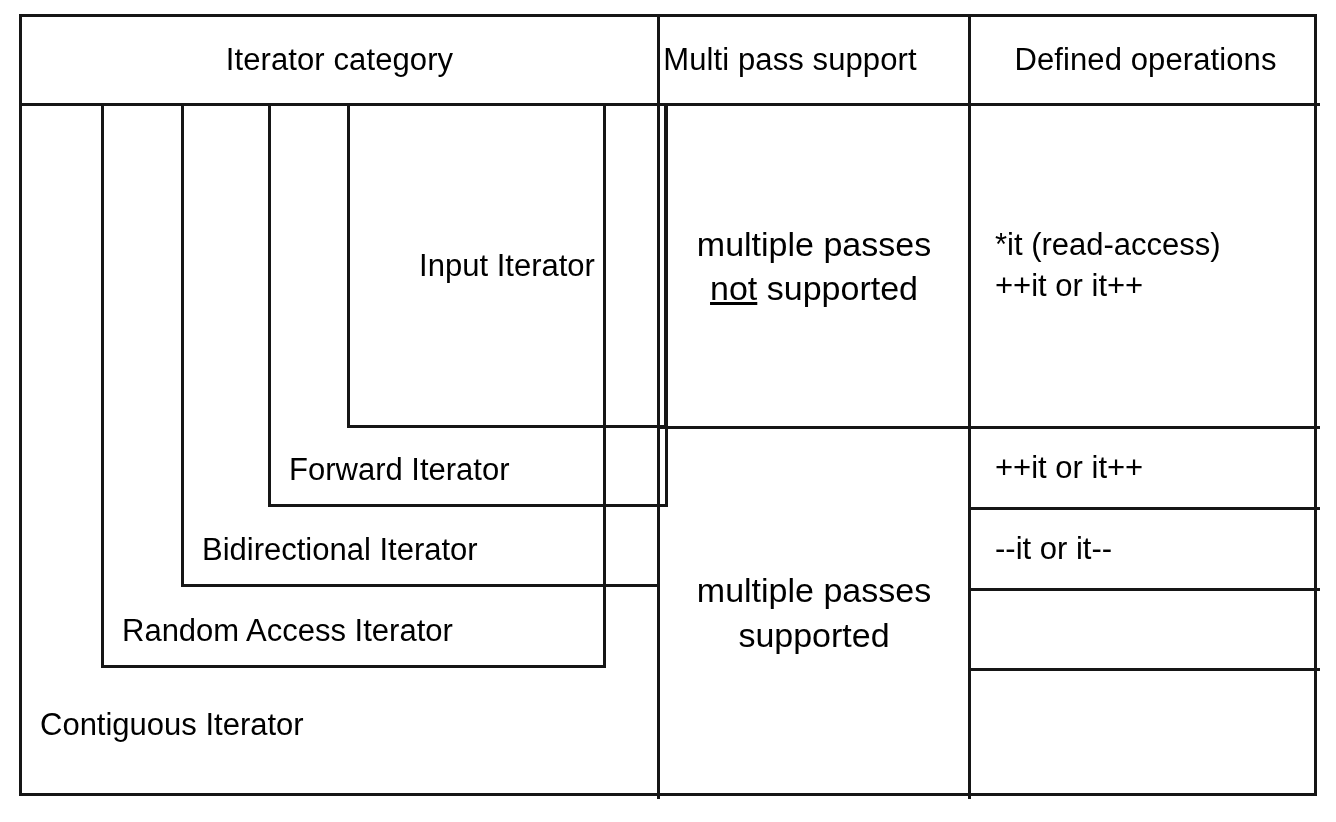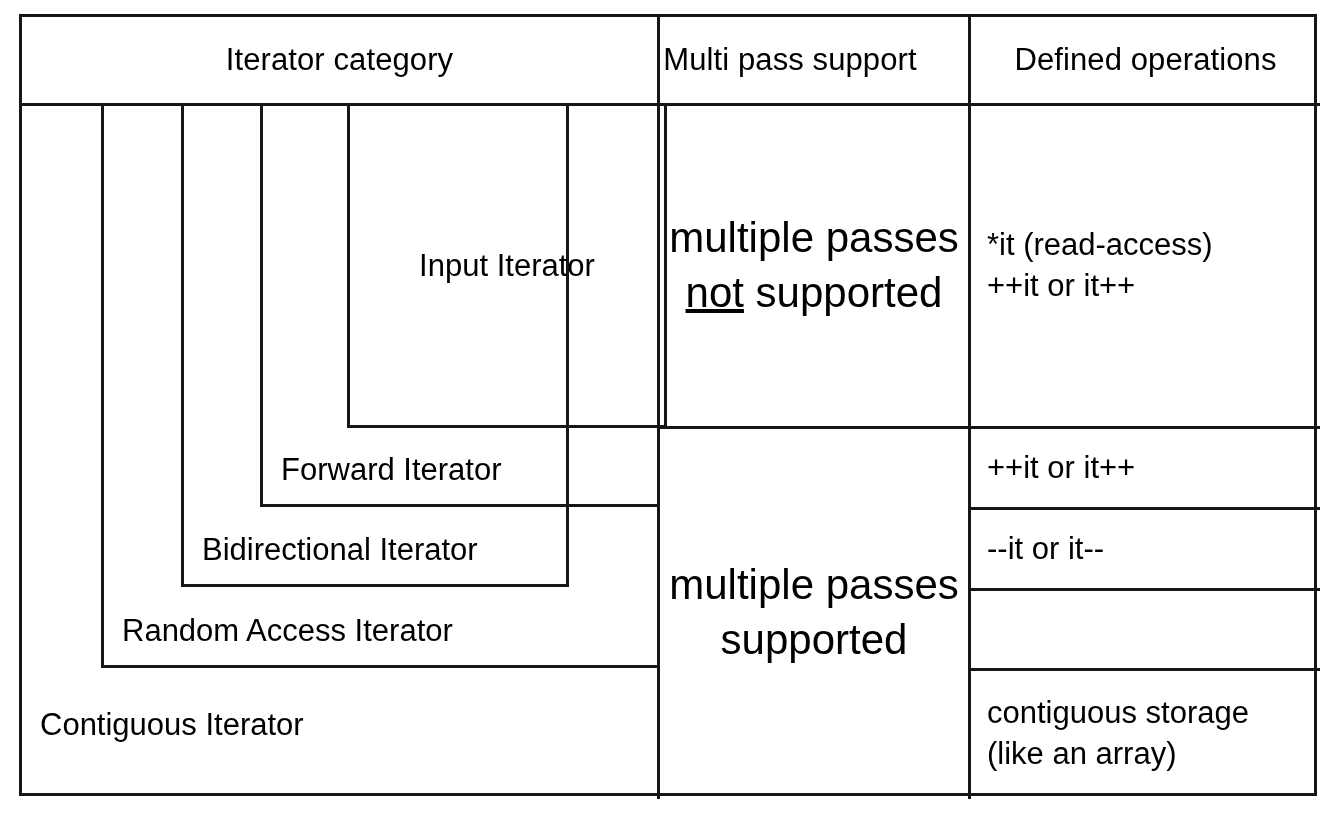--- a/index.html
+++ b/index.html
@@ -91,37 +91,37 @@
   }
   .nest.input > .lbl {
     left: 0; right: 0;
     top: 0; bottom: 0;
     display: flex;
     align-items: center;
     justify-content: center;
   }
 
   .nest.forward {
-    left: 238px;              
+    left: 246px;              
     width: 400px;
     height: 401px;            
   }
   .nest.forward > .lbl { bottom: 16px; }
 
   .nest.bidirectional {
     left: 159px;              
-    width: 388px;
+    width: 479px;
     height: 481px;            
     text-align: right;
   }
   .nest.bidirectional > .lbl { bottom: 16px; }
 
   .nest.random {
     left: 79px;               
-    width: 559px;
+    width: 505px;
     height: 562px;            
   }
   .nest.random > .lbl { bottom: 16px; }
 
   
   .contiguous-lbl {
     left: 18px;
     top: 690px;
     font-size: 31px;
     white-space: nowrap;
@@ -135,21 +135,21 @@
     height: 3px;
     background: #161616;
   }
   .mp-cell {
     left: 638px;
     width: 308px;
     display: flex;
     align-items: center;
     justify-content: center;
     text-align: center;
-    font-size: 42px;
+    font-size: 34px;
     line-height: 1.30;
   }
   .mp-cell.top    { top: 89px;  height: 320px; }
   .mp-cell.bottom { top: 412px; height: 367px; }
   .mp-cell u { text-decoration: underline; text-underline-offset: 2px; }
 
   
   .op-rule {
     left: 949px;
     width: 349px;
@@ -160,21 +160,21 @@
   .op-rule.r2 { top: 490px; }   
   .op-rule.r3 { top: 571px; }   
   .op-rule.r4 { top: 651px; }   
 
   .op-cell {
     left: 949px;
     width: 349px;
     display: flex;
     flex-direction: column;
     justify-content: center;
-    padding-left: 16px;
+    padding-left: 24px;
     font-size: 31px;
     line-height: 1.32;
   }
   .op-cell.o1 { top: 89px;  height: 320px; }
   .op-cell.o2 { top: 412px; height: 78px;  }
   .op-cell.o3 { top: 493px; height: 78px;  }
   .op-cell.o4 { top: 574px; height: 77px;  }
   .op-cell.o5 { top: 654px; height: 125px; }
 </style>
 </head>
@@ -238,19 +238,15 @@
 
     <div class="abs op-cell o2">
       <span>++it or it++</span>
     </div>
 
     <div class="abs op-cell o3">
       <span>--it or it--</span>
     </div>
 
 
-    <div class="abs op-cell o5">
-      <span>contiguous storage</span>
-      <span>(like an array)</span>
-    </div>
 
   </div>
 </div>
 
 </body></html>

